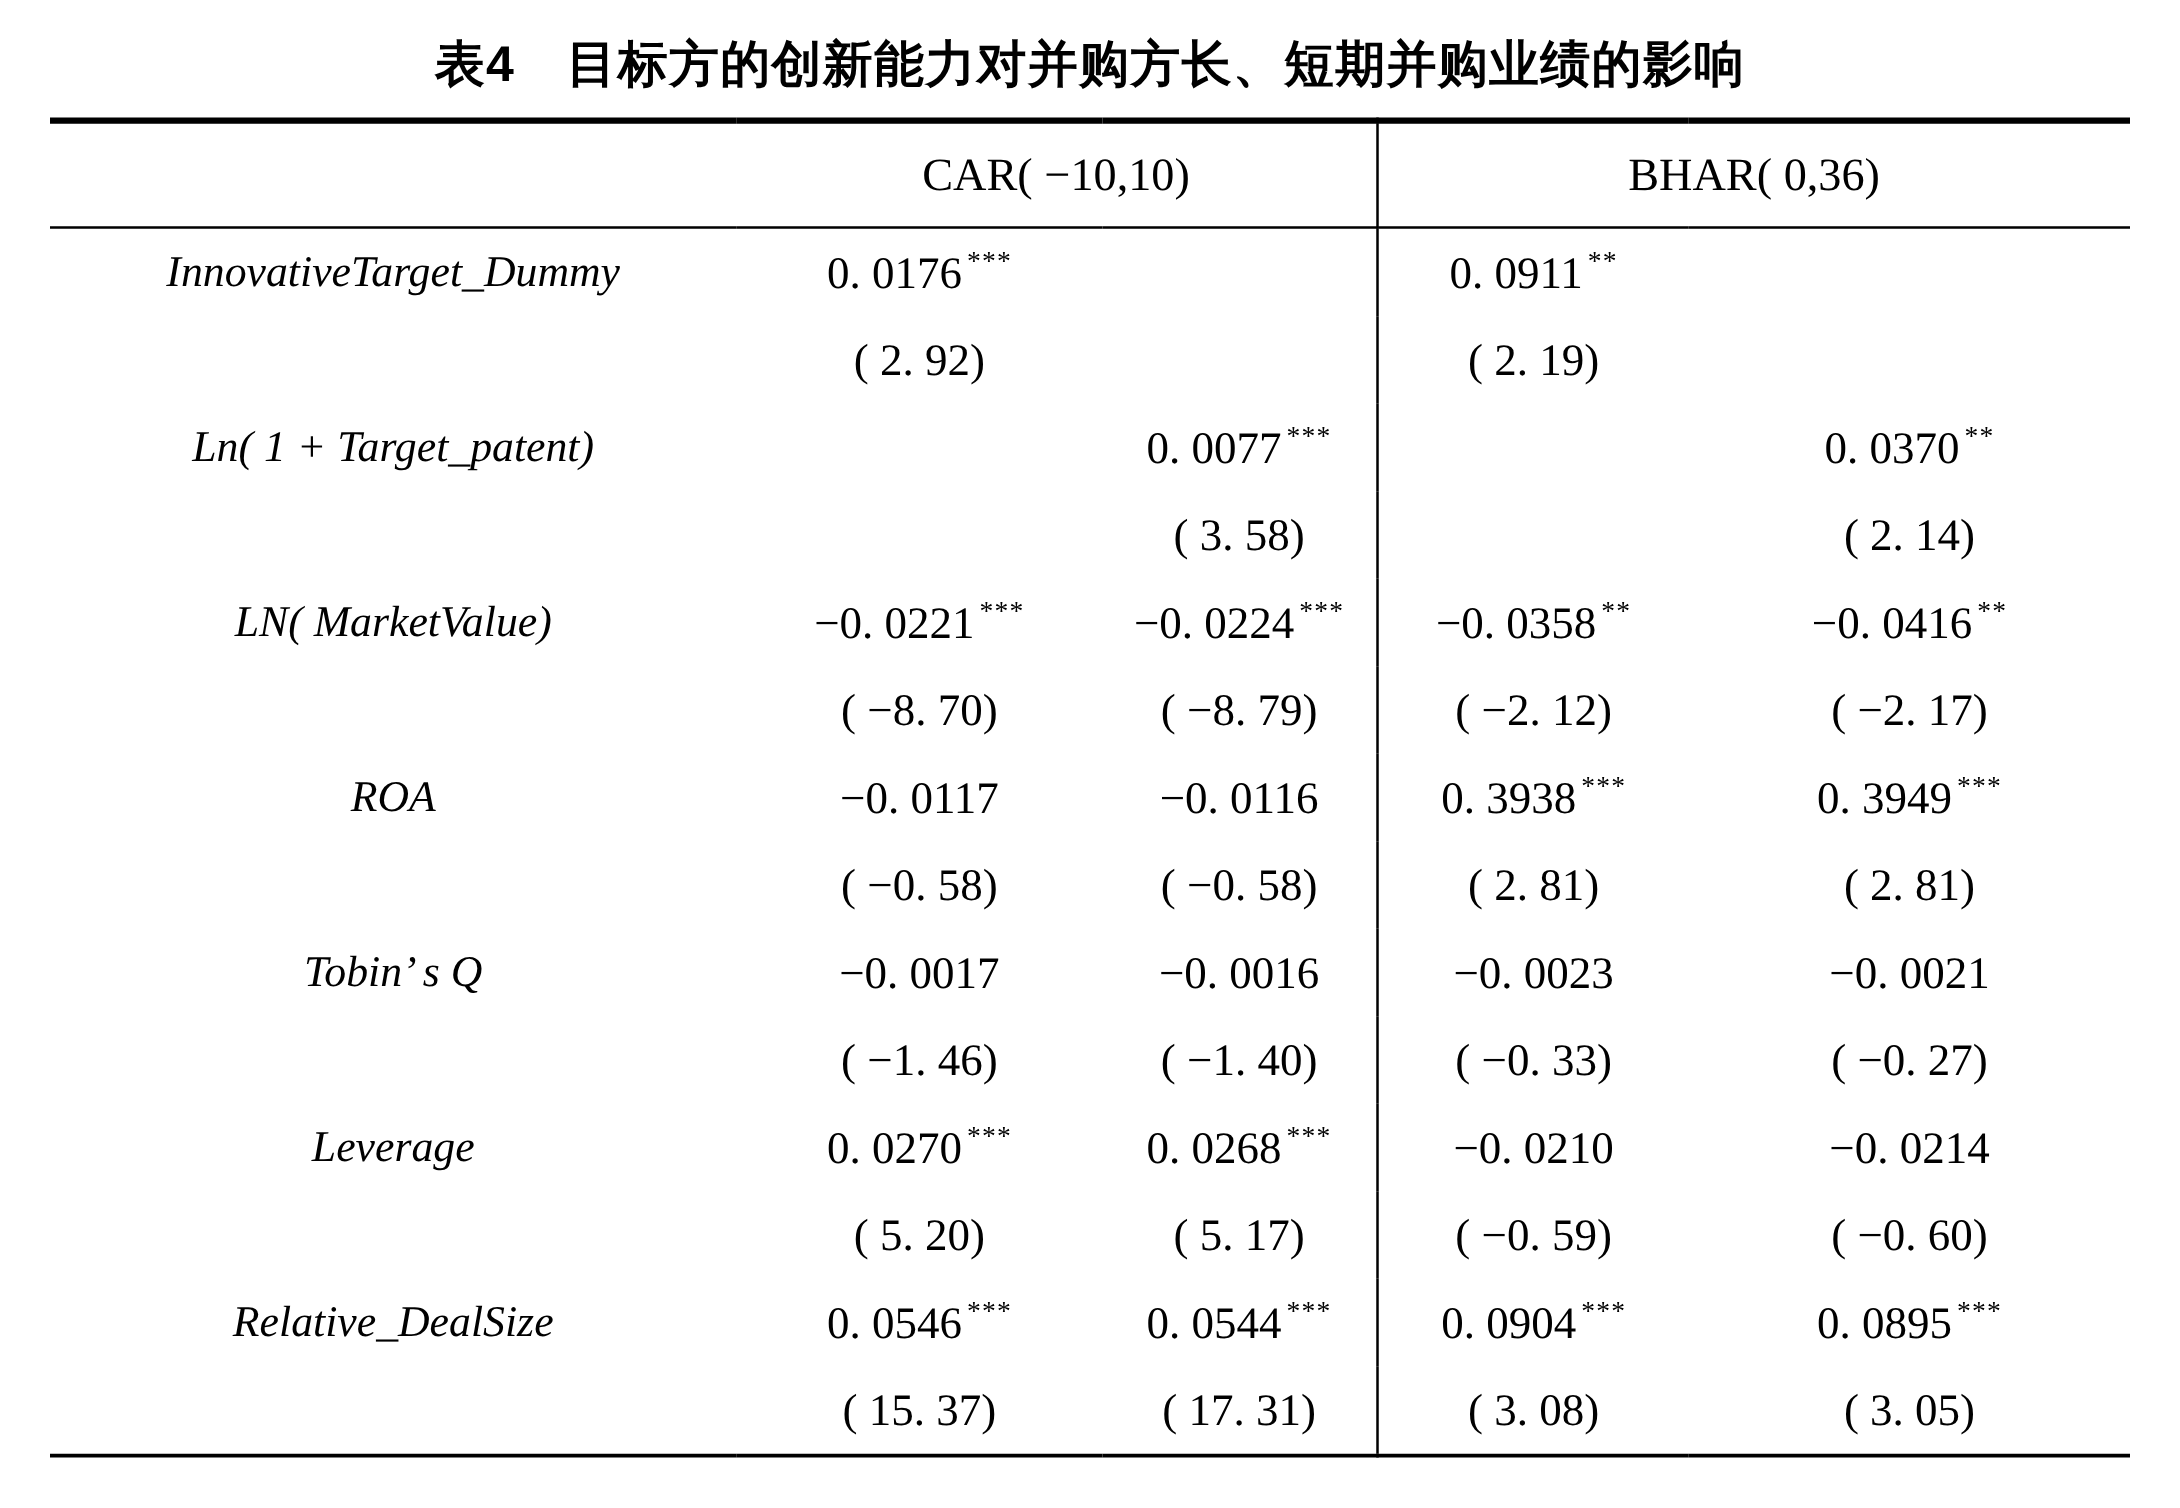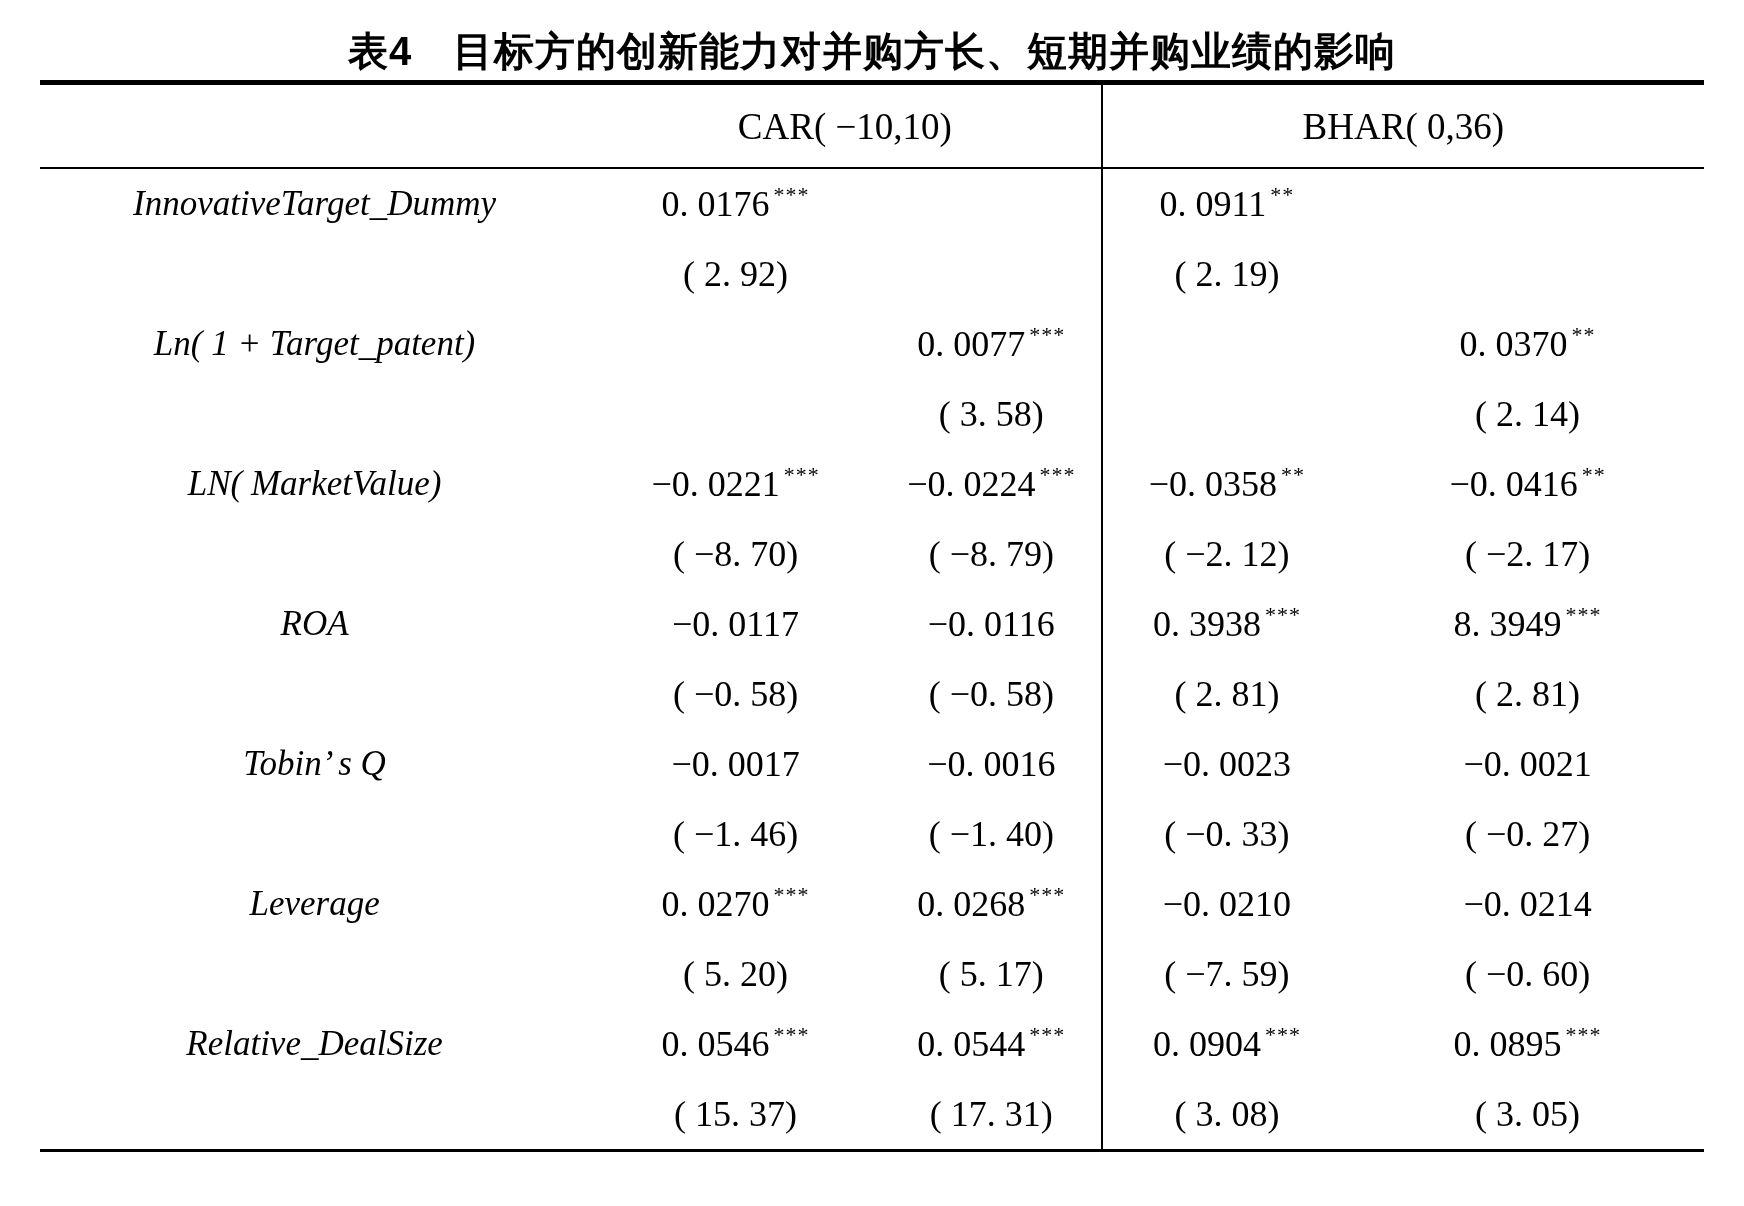--- a/index.html
+++ b/index.html
@@ -12,21 +12,21 @@
   }
   .page {
     position: relative;
     width: 1744px;
     height: 1206px;
     background: #ffffff;
     color: #000000;
   }
   .title {
     box-sizing: border-box;
-    height: 80px;
+    height: 94px;
     padding-top: 24px;
     text-align: center;
     font-family: "Liberation Sans", "DejaVu Sans", sans-serif;
     font-weight: bold;
     font-size: 40px;
     letter-spacing: 1px;
     color: #000000;
   }
   table.results {
     border-collapse: collapse;
@@ -136,21 +136,21 @@
           <td>( −8. 70)</td>
           <td class="sep">( −8. 79)</td>
           <td>( −2. 12)</td>
           <td>( −2. 17)</td>
         </tr>
         <tr>
           <td class="varname">ROA</td>
           <td><span>−0. 0117</span></td>
           <td class="sep"><span>−0. 0116</span></td>
           <td><span>0. 3938</span><sup class="stars">***</sup></td>
-          <td><span>8. 3949</span><sup class="stars">***</sup></td>
+          <td><span>0. 3949</span><sup class="stars">***</sup></td>
         </tr>
         <tr>
           <td></td>
           <td>( −0. 58)</td>
           <td class="sep">( −0. 58)</td>
           <td>( 2. 81)</td>
           <td>( 2. 81)</td>
         </tr>
         <tr>
           <td class="varname">Tobin’ s Q</td>
@@ -170,21 +170,21 @@
           <td class="varname">Leverage</td>
           <td><span>0. 0270</span><sup class="stars">***</sup></td>
           <td class="sep"><span>0. 0268</span><sup class="stars">***</sup></td>
           <td><span>−0. 0210</span></td>
           <td><span>−0. 0214</span></td>
         </tr>
         <tr>
           <td></td>
           <td>( 5. 20)</td>
           <td class="sep">( 5. 17)</td>
-          <td>( −7. 59)</td>
+          <td>( −0. 59)</td>
           <td>( −0. 60)</td>
         </tr>
         <tr>
           <td class="varname">Relative_DealSize</td>
           <td><span>0. 0546</span><sup class="stars">***</sup></td>
           <td class="sep"><span>0. 0544</span><sup class="stars">***</sup></td>
           <td><span>0. 0904</span><sup class="stars">***</sup></td>
           <td><span>0. 0895</span><sup class="stars">***</sup></td>
         </tr>
         <tr>

